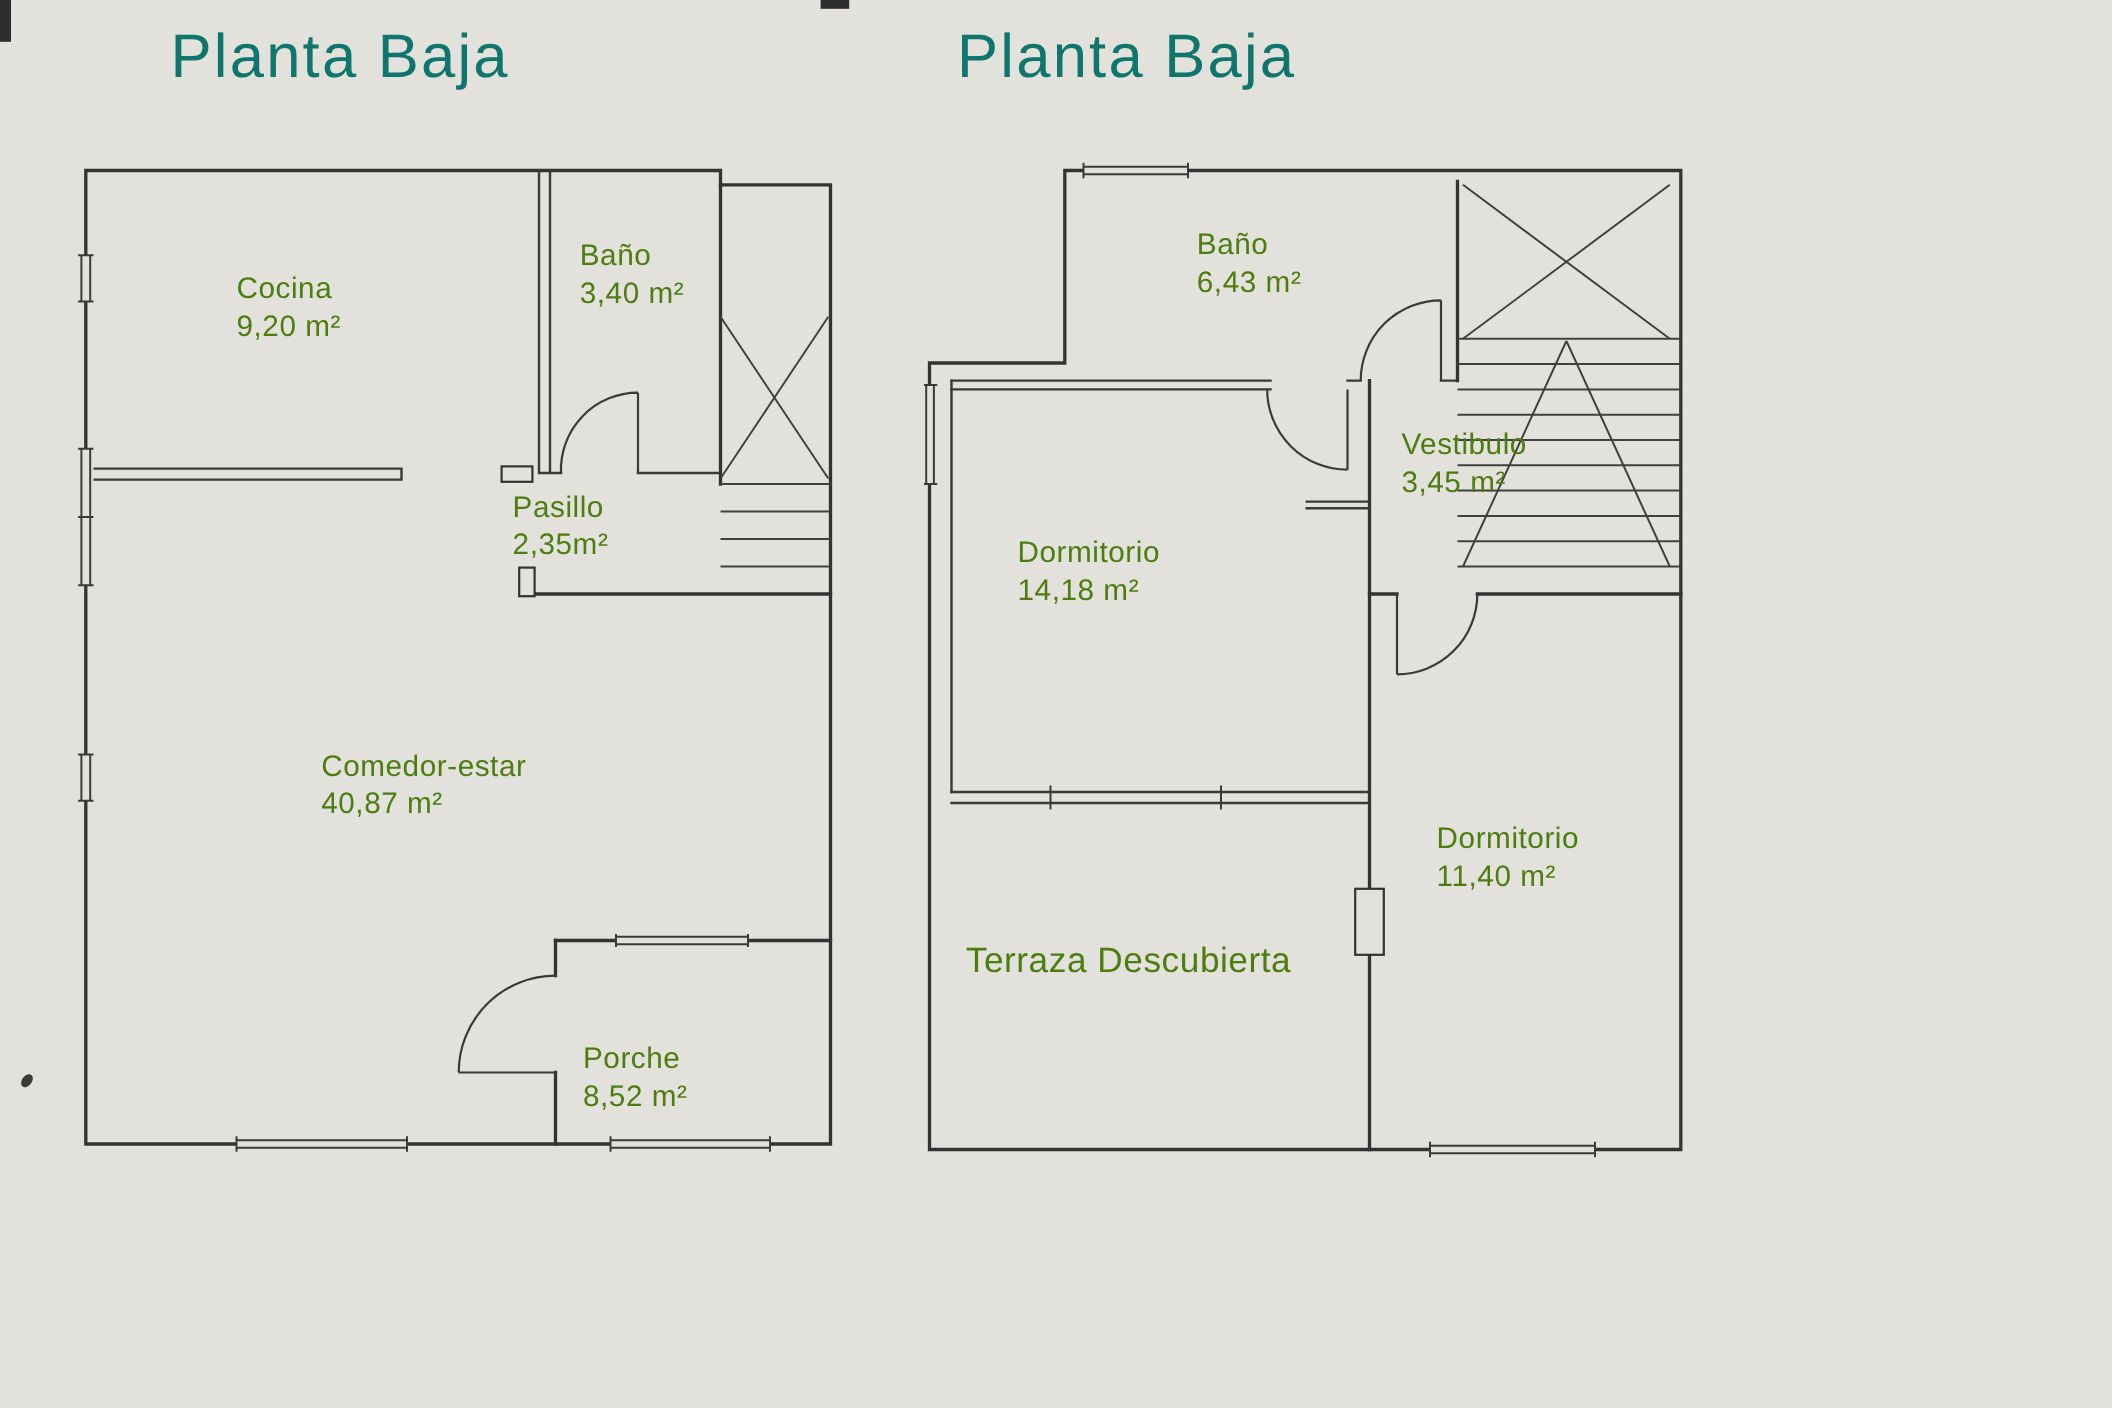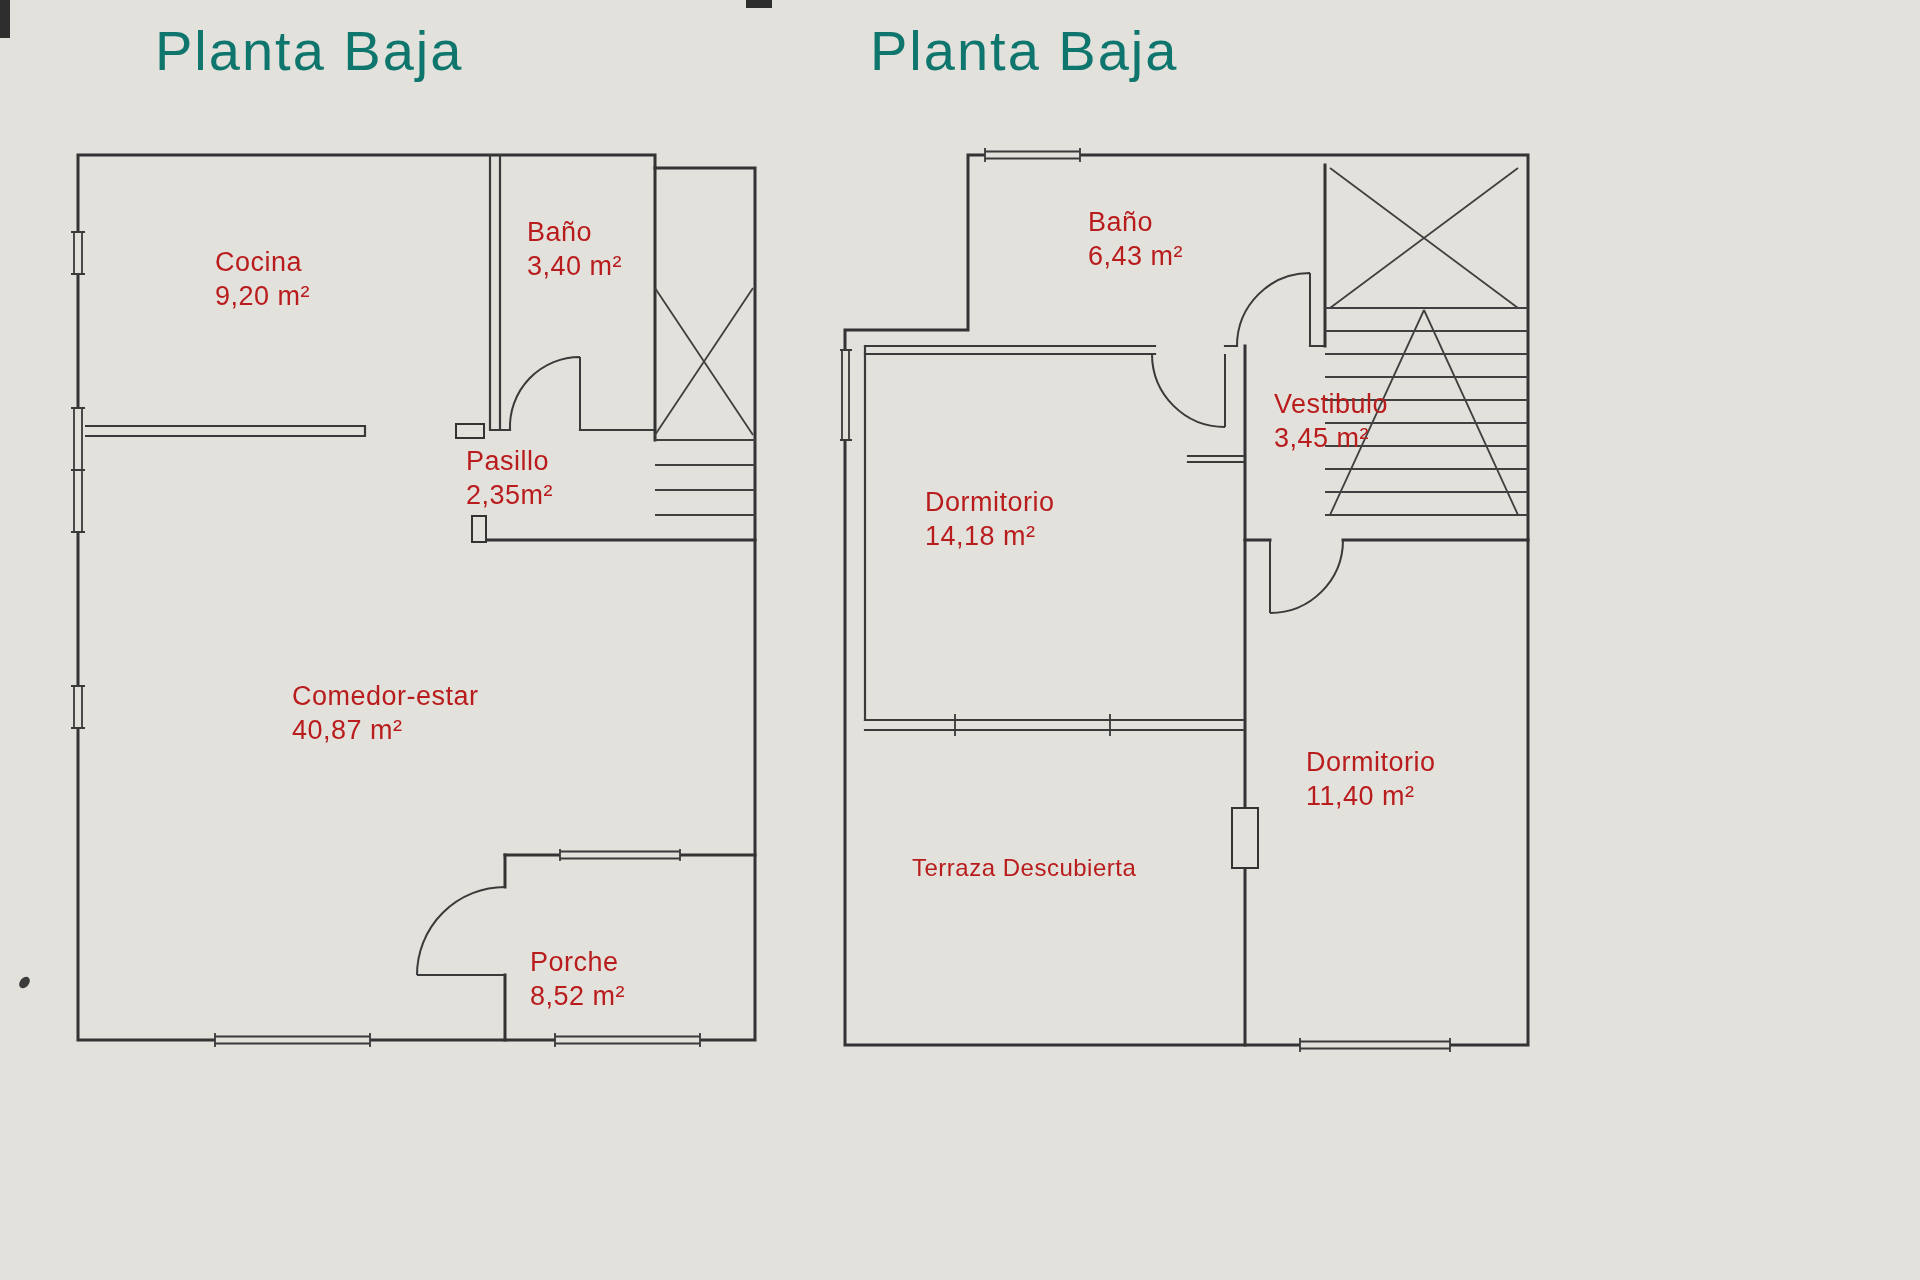--- a/index.html
+++ b/index.html
@@ -19,33 +19,33 @@
     white-space:nowrap;
   }
   .t-left{left:155px;top:18px}
   .t-right{left:870px;top:18px}
 
   .room-label{
     position:absolute;
     font-size:27px;
     line-height:1.25;
     letter-spacing:.5px;
-    color:#b91c1c;
+    color:#4d7c0f;
     white-space:nowrap;
   }
   .lbl-cocina{left:215px;top:246px}
   .lbl-bano-pb{left:527px;top:216px}
   .lbl-pasillo{left:466px;top:445px}
   .lbl-comedor{left:292px;top:680px}
   .lbl-porche{left:530px;top:946px}
   .lbl-bano-pa{left:1088px;top:206px}
   .lbl-vestibulo{left:1274px;top:388px}
   .lbl-dorm1{left:925px;top:486px}
   .lbl-dorm2{left:1306px;top:746px}
-  .lbl-terraza{left:912px;top:853px;font-size:24px}
+  .lbl-terraza{left:878px;top:853px;font-size:32px}
 
   svg.plan{position:absolute}
   #plan-left{left:70px;top:140px}
   #plan-right{left:840px;top:140px}
 
   .wall{stroke:#333;stroke-width:3;fill:none;stroke-linecap:square}
   .wall-thin{stroke:#3a3a3a;stroke-width:2.2;fill:none;stroke-linecap:square}
   .door{stroke:#3a3a3a;stroke-width:2;fill:none}
   .win{stroke:#3a3a3a;stroke-width:1.8;fill:none}
   .erase{fill:#e3e1dc;stroke:none}

